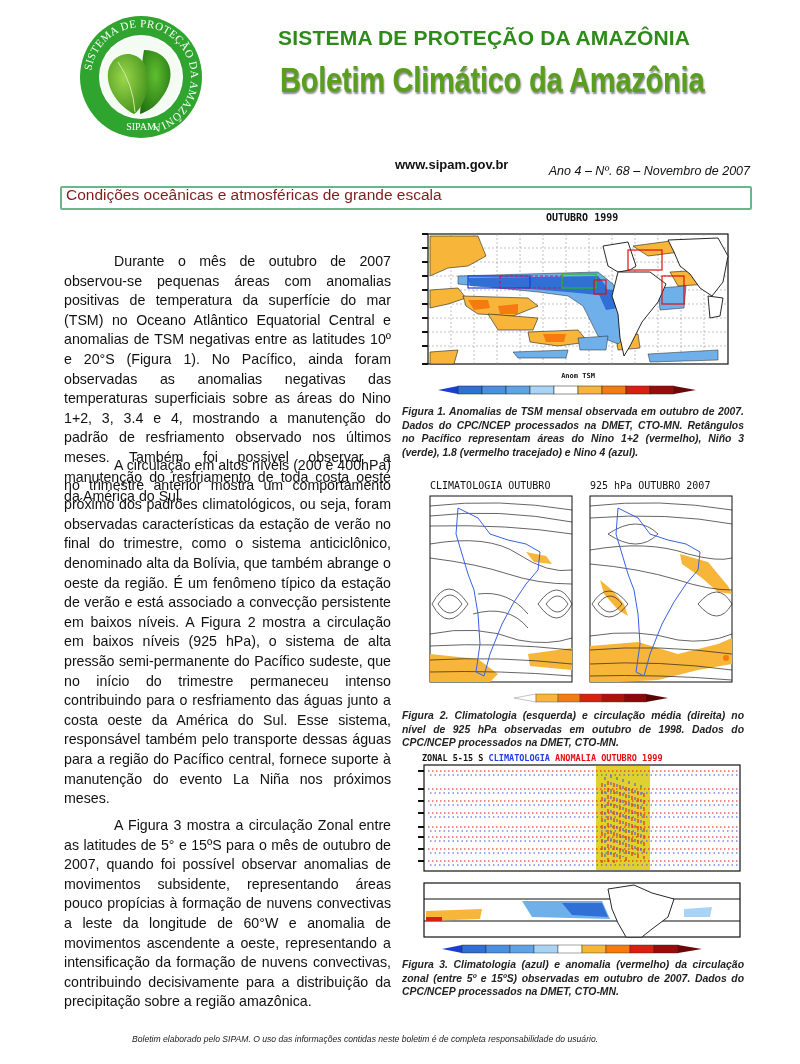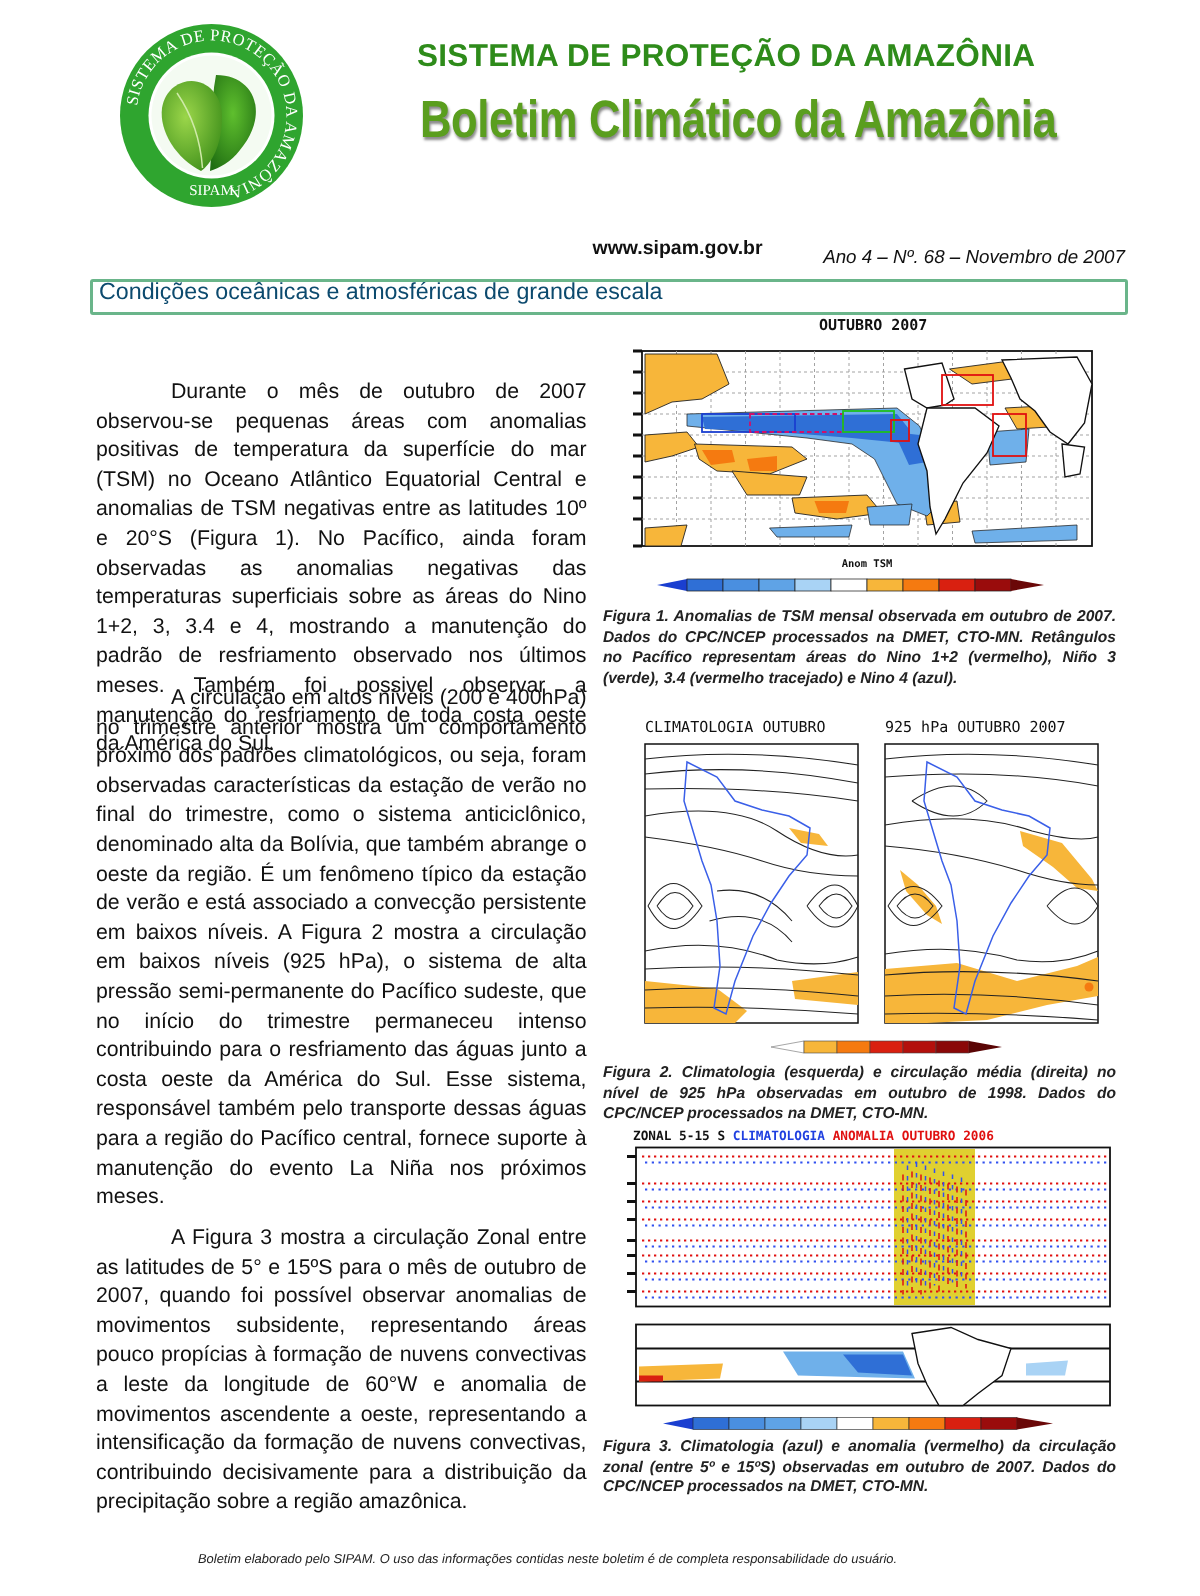--- a/index.html
+++ b/index.html
@@ -8,21 +8,21 @@
 
   
   .logo { left: 78px; top: 14px; width: 126px; height: 126px; }
   .org-title { left: 278px; top: 26px; font-size: 21px; font-weight: bold; color: #2e8b1a; letter-spacing: 0.2px; white-space: nowrap; }
   .bulletin-title { left: 280px; top: 60px; font-size: 35px; font-weight: bold; color: #5a9e1e; white-space: nowrap; transform: scaleX(0.83); transform-origin: left top; text-shadow: 1px 2px 2px #8a8a8a; letter-spacing: -0.3px; }
   .site-url { left: 395px; top: 123px; font-size: 13px; font-weight: bold; color: #111; margin-top: 34px; }
   .issue-line { right: 50px; top: 164px; font-size: 12.5px; font-style: italic; color: #111; }
 
   
   .section-box { left: 60px; top: 186px; width: 688px; height: 20px; border: 2px solid #6ab58a; border-radius: 2px; }
-  .section-title { left: 66px; top: 186px; font-size: 15.5px; color: #0c4a6e; white-space: nowrap; }
+  .section-title { left: 66px; top: 186px; font-size: 15.5px; color: #7f1d1d; white-space: nowrap; }
 
   
   .col-text { left: 64px; width: 327px; font-size: 14.2px; line-height: 19.6px; text-align: justify; color: #111; }
   .col-text .indent { display: inline-block; width: 50px; }
   .p1 { top: 212px; margin-top: 40px; }
   .p2 { top: 456px; }
   .p3 { top: 816px; }
 
   
   .fig { background: #fff; }
@@ -70,21 +70,21 @@
 <div class="abs issue-line">Ano 4 – Nº. 68 – Novembro de 2007</div>
 
 <div class="abs section-box"></div>
 <div class="abs section-title">Condições oceânicas e atmosféricas de grande escala</div>
 
 <div class="abs col-text p1"><span class="indent"></span><span>Durante o mês de outubro de 2007 observou-se pequenas áreas com anomalias positivas de temperatura da superfície do mar (TSM) no Oceano Atlântico Equatorial Central e anomalias de TSM negativas entre as latitudes 10º e 20°S (Figura 1). No Pacífico, ainda foram observadas as anomalias negativas das temperaturas superficiais sobre as áreas do Nino 1+2, 3, 3.4 e 4, mostrando a manutenção do padrão de resfriamento observado nos últimos meses.  Também foi possivel observar a manutenção do resfriamento de toda costa oeste da América do Sul.</span></div>
 <div class="abs col-text p2"><span class="indent"></span><span>A circulação em altos níveis (200 e 400hPa) no trimestre anterior mostra um comportamento próximo dos padrões climatológicos, ou seja, foram observadas características da estação de verão no final do trimestre, como o sistema anticiclônico, denominado alta da Bolívia, que também abrange o oeste da região. É um fenômeno típico da estação de verão e está associado a convecção persistente em baixos níveis. A Figura 2 mostra a circulação em baixos níveis (925 hPa), o sistema de alta pressão semi-permanente do Pacífico sudeste, que no início do trimestre permaneceu intenso contribuindo para o resfriamento das águas junto a costa oeste da América do Sul. Esse sistema, responsável também pelo transporte dessas águas para a região do Pacífico central, fornece suporte à manutenção do evento La Niña nos próximos meses.</span></div>
 <div class="abs col-text p3"><span class="indent"></span><span>A Figura 3 mostra a circulação Zonal entre as latitudes de 5° e 15ºS para o mês de outubro de 2007, quando foi possível observar anomalias de movimentos subsidente, representando áreas pouco propícias à formação de nuvens convectivas a leste da longitude de 60°W e anomalia de movimentos ascendente a oeste, representando a intensificação da formação de nuvens convectivas, contribuindo decisivamente para a distribuição da precipitação sobre a região amazônica.</span></div>
 
 <div class="abs fig" style="left:418px; top:212px; width:320px; height:190px;">
-  <div class="abs fig-title" style="left:128px; top:0px;">OUTUBRO 2007</div>
+  <div class="abs fig-title" style="left:128px; top:0px;">OUTUBRO 1999</div>
   <svg class="abs" style="left:0; top:14px;" width="320" height="176" viewBox="0 0 320 176">
     <rect x="10" y="8" width="300" height="130" fill="#ffffff" stroke="#111" stroke-width="1.2"></rect>
 
     <g stroke="#999" stroke-dasharray="2,2" stroke-width="0.6">
       <line x1="10" y1="22" x2="310" y2="22"></line>
         <line x1="10" y1="36" x2="310" y2="36"></line>
         <line x1="10" y1="50" x2="310" y2="50"></line>
       <line x1="10" y1="64" x2="310" y2="64"></line>
         <line x1="10" y1="78" x2="310" y2="78"></line>
         <line x1="10" y1="92" x2="310" y2="92"></line>
@@ -170,21 +170,21 @@
       <rect x="112" y="160" width="24" height="8" fill="#a9d3f5" stroke="#222" stroke-width="0.5"></rect>
       <rect x="136" y="160" width="24" height="8" fill="#ffffff" stroke="#222" stroke-width="0.5"></rect>
       <rect x="160" y="160" width="24" height="8" fill="#f7b63a" stroke="#222" stroke-width="0.5"></rect>
       <rect x="184" y="160" width="24" height="8" fill="#f57a10" stroke="#222" stroke-width="0.5"></rect>
       <rect x="208" y="160" width="24" height="8" fill="#d92010" stroke="#222" stroke-width="0.5"></rect>
       <rect x="232" y="160" width="24" height="8" fill="#9a0c0c" stroke="#222" stroke-width="0.5"></rect>
       <polygon points="256,160 278,164 256,168" fill="#6a0808"></polygon>
     </g>
   </svg>
 </div>
-<div class="abs caption cap1">Figura 1. Anomalias de TSM mensal observada em outubro de 2007. Dados do CPC/NCEP processados na DMET, CTO-MN. Retângulos no Pacífico representam áreas do Nino 1+2 (vermelho), Niño 3 (verde),  3.4 (vermelho tracejado) e Nino 4 (azul).</div>
+<div class="abs caption cap1">Figura 1. Anomalias de TSM mensal observada em outubro de 2007. Dados do CPC/NCEP processados na DMET, CTO-MN. Retângulos no Pacífico representam áreas do Nino 1+2 (vermelho), Niño 3 (verde),  1.8 (vermelho tracejado) e Nino 4 (azul).</div>
 
 <div class="abs fig" style="left:418px; top:478px; width:322px; height:230px;">
   <div class="abs fig-title" style="left:12px; top:2px; font-weight:normal;">CLIMATOLOGIA OUTUBRO</div>
   <div class="abs fig-title" style="left:172px; top:2px; font-weight:normal;text-align:center;">925 hPa OUTUBRO 2007</div>
   <svg class="abs" style="left:0; top:16px;" width="322" height="214" viewBox="0 0 322 214">
 
     <g>
       <rect x="12" y="2" width="142" height="186" fill="#fff" stroke="#111" stroke-width="1"></rect>
       <path d="M12 160 L60 165 L80 180 L72 188 L12 188Z" fill="#f7b63a"></path>
       <path d="M110 160 L154 154 L154 176 L112 172Z" fill="#f7b63a"></path>
@@ -242,21 +242,21 @@
       <polygon points="228,200 250,204 228,208" fill="#5a0505"></polygon>
     </g>
   </svg>
 </div>
 <div class="abs caption cap2">Figura 2. Climatologia (esquerda) e circulação média (direita) no nível de 925 hPa observadas em outubro de 1998. Dados do CPC/NCEP processados na DMET, CTO-MN.</div>
 
 <div class="abs fig" style="left:412px; top:753px; width:334px; height:202px;">
   <div class="abs fig-title" style="left:10px; top:0px; font-size:8.5px;">
     <span>ZONAL 5-15 S</span>
     <span style="color:#1f3fe0;margin-top:44px;">CLIMATOLOGIA</span>
-    <span style="color:#e01010;">ANOMALIA OUTUBRO 2006</span>
+    <span style="color:#e01010;">ANOMALIA OUTUBRO 1999</span>
   </div>
   <svg class="abs" style="left:0; top:10px;" width="334" height="192" viewBox="0 0 334 192">
     <rect x="12" y="2" width="316" height="106" fill="#fff" stroke="#111" stroke-width="1.2"></rect>
     <rect x="184" y="3" width="54" height="104" fill="#e0d030"></rect>
 
     <g stroke-width="1.2">
       <g stroke="#e01010">
         <path d="M16 8 L326 8" stroke-dasharray="1.5,2.5"></path>
           <path d="M16 26 L326 26" stroke-dasharray="1.5,2.5"></path>
         <path d="M16 38 L326 38" stroke-dasharray="1.5,2.5"></path>

